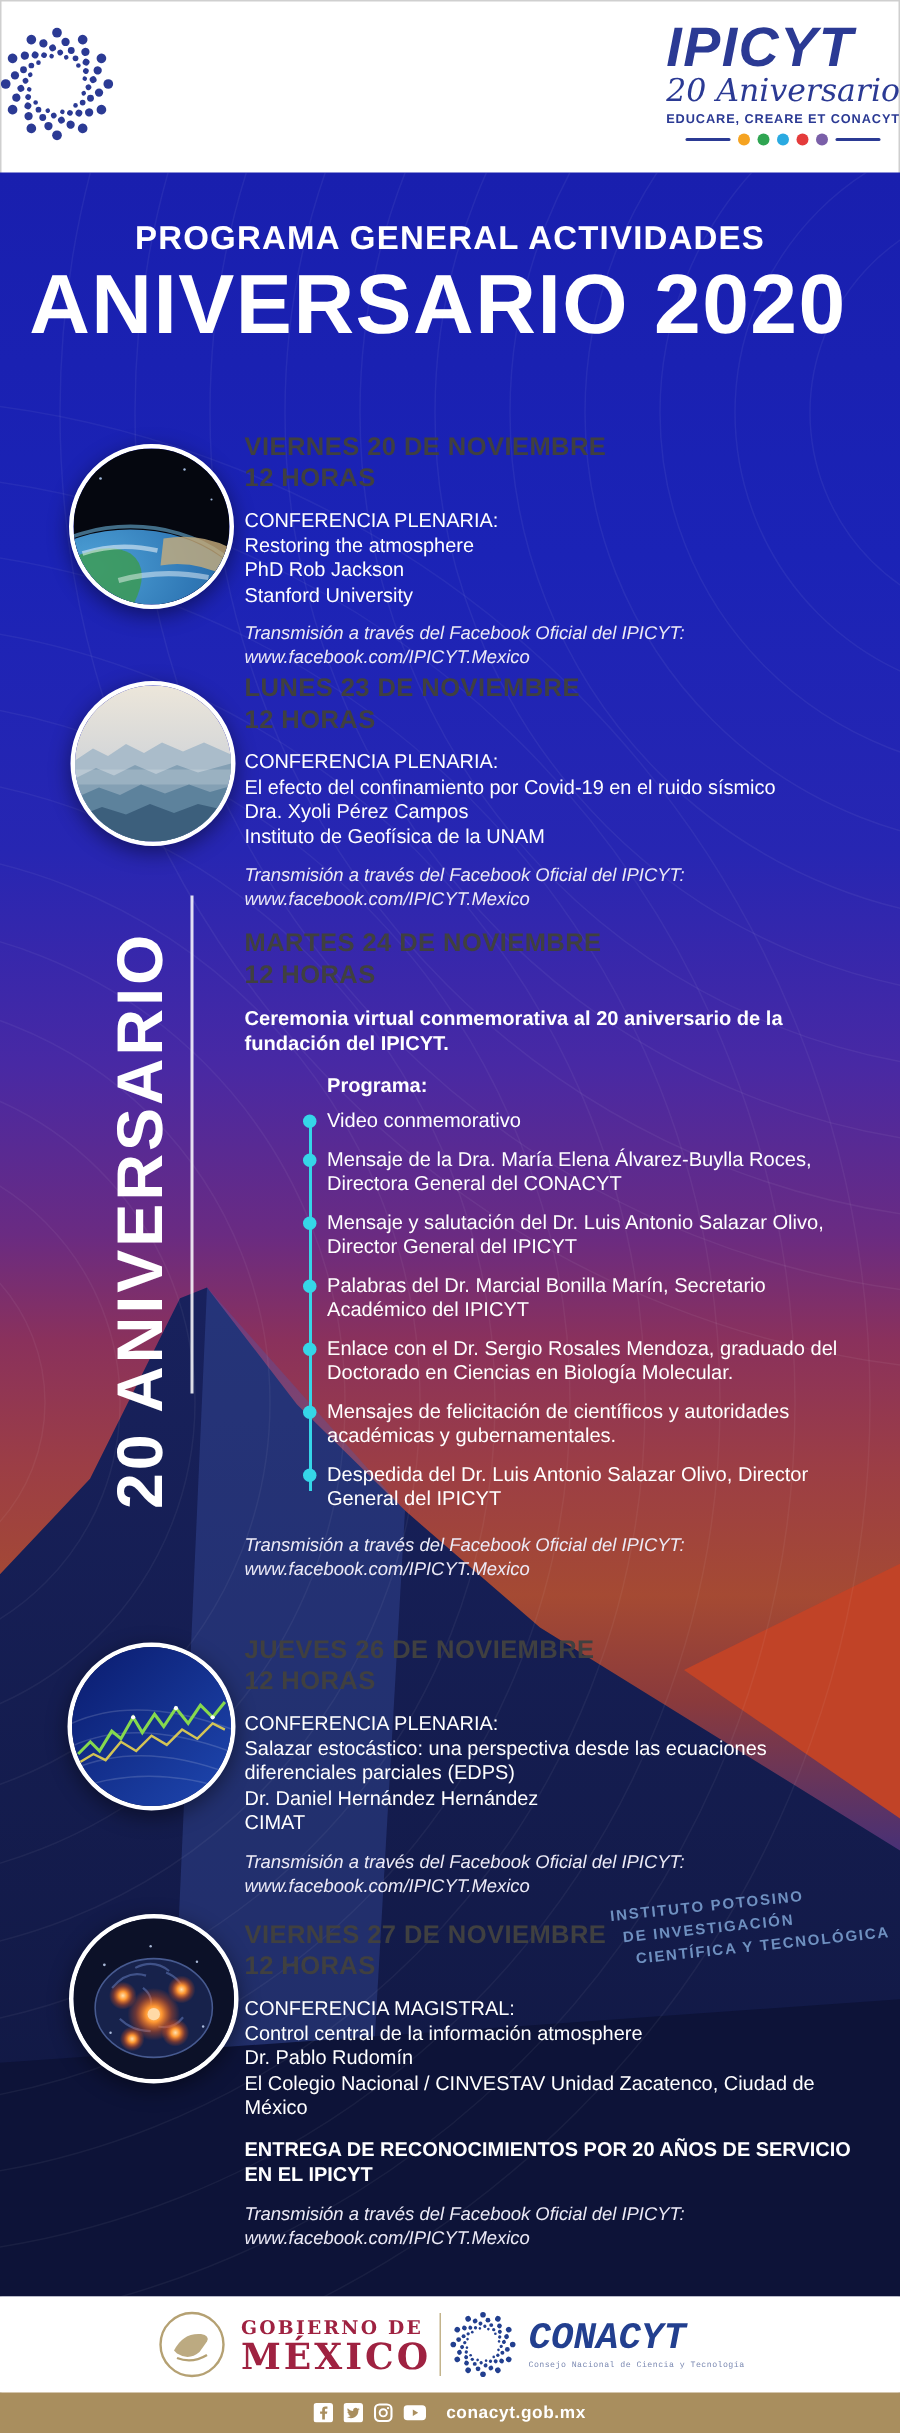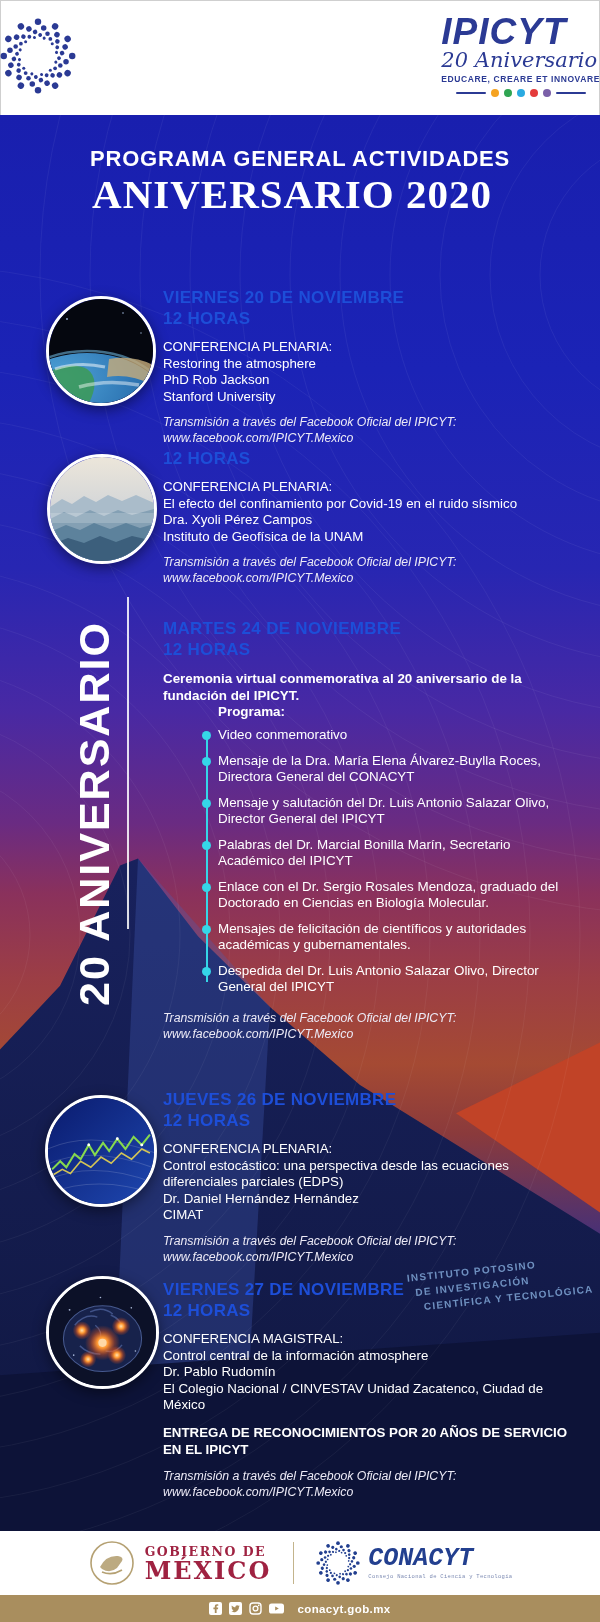--- a/index.html
+++ b/index.html
@@ -33,45 +33,45 @@
     background:#0d1338;}
   .fan{position:absolute;inset:0;z-index:3;}
   .signage{position:absolute;left:408px;top:1146px;z-index:4;transform:rotate(-6deg);
     color:#86aede;opacity:.8;font-size:10px;font-weight:bold;letter-spacing:1.2px;line-height:15px;white-space:nowrap;}
   .signage div:nth-child(2){padding-left:7px;}
   .signage div:nth-child(3){padding-left:14px;}
   
   .ptitle{position:absolute;top:146px;left:0;width:600px;text-align:center;color:#fff;
     font-size:22px;font-weight:bold;letter-spacing:.8px;z-index:5;}
   .psub{position:absolute;top:170px;left:0;width:584px;text-align:center;color:#fff;
-    font-family:Liberation Serif, serif;font-size:41px;font-weight:bold;letter-spacing:1px;z-index:5;}
+    font-family:Liberation Sans, sans-serif;font-size:56px;font-weight:bold;letter-spacing:1px;z-index:5;}
   
   .circle{position:absolute;border-radius:50%;overflow:hidden;border:3px solid #fff;z-index:5;
     box-shadow:0 4px 14px rgba(0,0,0,.45);}
   .circle svg{display:block;width:100%;height:100%;}
   .ev{position:absolute;z-index:5;color:#fff;}
-  .ev-date{color:#1d4ed8;font-weight:bold;font-size:17px;line-height:21px;letter-spacing:.3px;}
+  .ev-date{color:#404040;font-weight:bold;font-size:17px;line-height:21px;letter-spacing:.3px;}
   .ev-info{margin-top:10px;font-size:13.3px;line-height:16.5px;}
   .ev-info .b{font-weight:normal;}
   .trans{margin-top:9px;font-style:italic;font-size:12.3px;line-height:16px;color:#eceaf6;}
   .extra{margin-top:10px;font-weight:bold;font-size:13.3px;line-height:17px;}
   
   .desc{margin-top:11px;font-weight:bold;font-size:13.4px;line-height:16.5px;width:400px;}
-  .plabel{padding-left:55px;font-weight:bold;font-size:13.4px;}
+  .plabel{margin-top:12px;padding-left:55px;font-weight:bold;font-size:13.4px;}
   .program{position:relative;margin-top:8px;width:405px;}
   .rail{position:absolute;left:43px;top:7px;bottom:14px;width:2px;background:#35d6e8;}
   .pitem{position:relative;padding-left:55px;margin-bottom:9px;font-size:13.4px;line-height:16.5px;}
   .pbullet{position:absolute;left:39px;top:4px;width:9px;height:9px;border-radius:50%;background:#35d6e8;}
   
   .vbanner{position:absolute;left:70px;top:1006px;transform:rotate(-90deg);transform-origin:0 0;
     white-space:nowrap;color:#fff;font-size:43px;font-weight:800;letter-spacing:2px;z-index:5;}
   .vline{position:absolute;left:127px;top:597px;width:2px;height:332px;background:rgba(255,255,255,.85);z-index:5;}
   
   .footer{position:absolute;top:1531px;left:0;width:600px;height:64px;background:#fff;z-index:6;
-    display:flex;align-items:center;justify-content:center;gap:22px;}
+    display:flex;align-items:center;justify-content:center;gap:6px;}
   .gob{display:flex;align-items:center;gap:9px;}
   .gob-text{display:flex;flex-direction:column;align-items:flex-start;}
   .gob-l1{font-family:"DejaVu Serif",serif;font-weight:bold;font-size:12.5px;color:#9f2241;letter-spacing:1.5px;}
   .gob-l2{font-family:"DejaVu Serif",serif;font-weight:bold;font-size:24px;color:#9f2241;letter-spacing:2px;line-height:1;}
   .fdivider{width:1px;height:42px;background:#c3b48c;}
   .cona{display:flex;align-items:center;gap:8px;font-family:Liberation Mono, monospace;}
   .cona-text{display:flex;flex-direction:column;}
   .cona-word{font-size:25px;font-weight:bold;font-style:italic;color:#223f8f;line-height:1;}
   .cona-tag{font-size:5.5px;color:#7c8ab2;margin-top:2px;letter-spacing:.3px;}
   .bottombar{position:absolute;top:1595px;left:0;width:600px;height:27px;background:#a98e5e;z-index:6;
@@ -103,21 +103,21 @@
         <use href="#arm" transform="rotate(210)"></use>
           <use href="#arm" transform="rotate(240)"></use>
         <use href="#arm" transform="rotate(270)"></use>
           <use href="#arm" transform="rotate(300)"></use>
         <use href="#arm" transform="rotate(330)"></use>
       </g>
     </svg>
     <div class="brand-text">
       <div class="brand-name">IPICYT</div>
       <div class="brand-anniv">20 Aniversario</div>
-      <div class="brand-motto">EDUCARE, CREARE ET INNOVARE</div>
+      <div class="brand-motto">EDUCARE, CREARE ET CONACYT</div>
       <div class="brand-dots">
         <span class="brand-line"></span>
         <span class="brand-dot" style="background-color: rgb(245, 163, 33);"></span>
         <span class="brand-dot" style="background-color: rgb(47, 165, 82);"></span>
         <span class="brand-dot" style="background-color: rgb(42, 170, 225);"></span>
         <span class="brand-dot" style="background-color: rgb(228, 59, 59);"></span>
         <span class="brand-dot" style="background-color: rgb(122, 95, 168);"></span>
         <span class="brand-line"></span>
       </div>
     </div>
@@ -219,20 +219,21 @@
       <rect width="104" height="60" fill="url(#sg)"></rect>
       <path d="M0,50 L12,42 22,47 34,39 46,45 58,38 72,44 86,38 104,46 V104 H0 Z" fill="#aabcca"></path>
       <path d="M0,62 L14,55 26,60 40,53 54,59 68,53 82,58 104,52 V104 H0 Z" fill="#84a0b4"></path>
       <rect y="56" width="104" height="10" fill="#ffffff" opacity="0.18"></rect>
       <path d="M0,75 L16,68 30,73 44,66 60,72 76,66 90,71 104,67 V104 H0 Z" fill="#5d829c"></path>
       <path d="M0,88 L18,81 34,86 50,79 66,85 82,79 104,84 V104 H0 Z" fill="#3c5f7c"></path>
     </svg>
   </div>
   <div class="ev" style="left:163px;top:448px;width:420px;">
     <div class="ev-date">
+      <div>LUNES 23 DE NOVIEMBRE</div>
       <div>12 HORAS</div>
     </div>
     <div class="ev-info">
       <div class="b">CONFERENCIA PLENARIA:</div>
       <div class="b">El efecto del confinamiento por Covid-19 en el ruido sísmico</div>
       <div>Dra. Xyoli Pérez Campos</div>
       <div>Instituto de Geofísica de la UNAM</div>
     </div>
     <div class="trans">
       <div>Transmisión a través del Facebook Oficial del IPICYT:</div>
@@ -285,21 +286,21 @@
         <circle cx="92" cy="46" r="1.4" fill="#fff"></circle>
     </svg>
   </div>
   <div class="ev" style="left:163px;top:1089px;width:420px;">
     <div class="ev-date">
       <div>JUEVES 26 DE NOVIEMBRE</div>
       <div>12 HORAS</div>
     </div>
     <div class="ev-info">
       <div class="b">CONFERENCIA PLENARIA:</div>
-      <div class="b" style="width:415px;">Control estocástico: una perspectiva desde las ecuaciones diferenciales parciales (EDPS)</div>
+      <div class="b" style="width:415px;">Salazar estocástico: una perspectiva desde las ecuaciones diferenciales parciales (EDPS)</div>
       <div>Dr. Daniel Hernández Hernández</div>
       <div>CIMAT</div>
     </div>
     <div class="trans">
       <div>Transmisión a través del Facebook Oficial del IPICYT:</div>
       <div>www.facebook.com/IPICYT.Mexico</div>
     </div>
   </div>
 
   <div class="circle" style="left:46px;top:1276px;width:107px;height:107px;">

